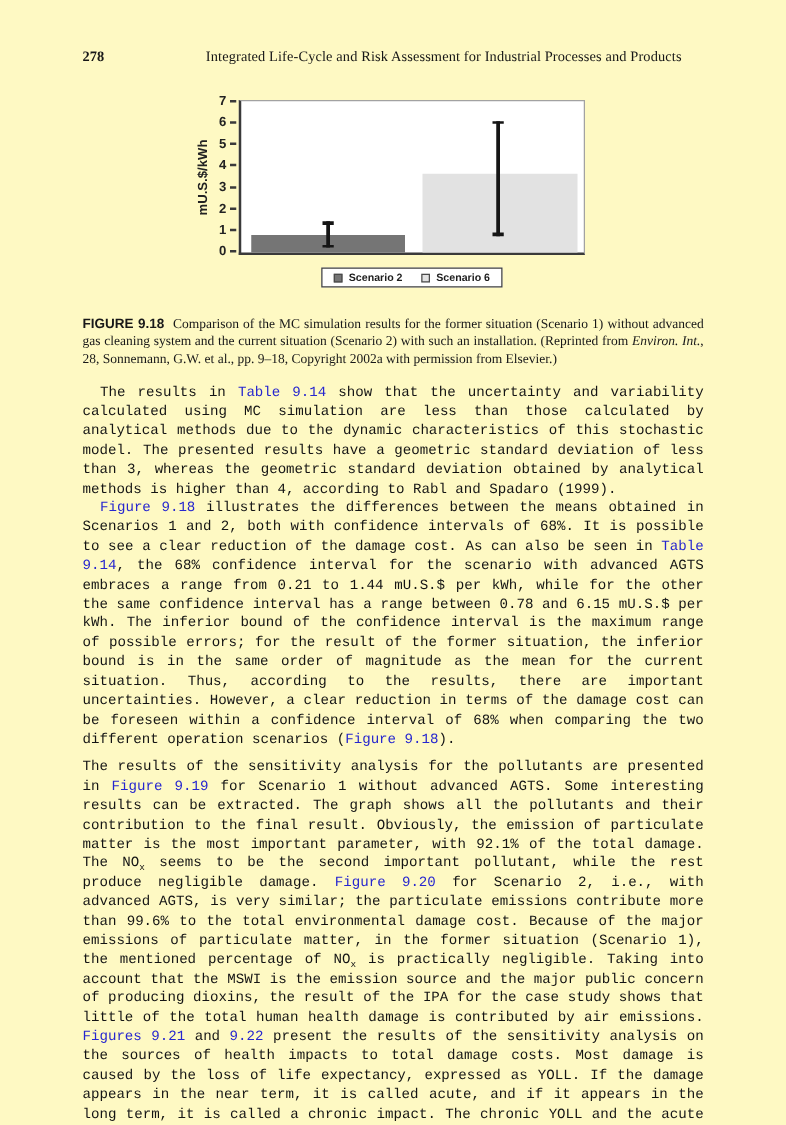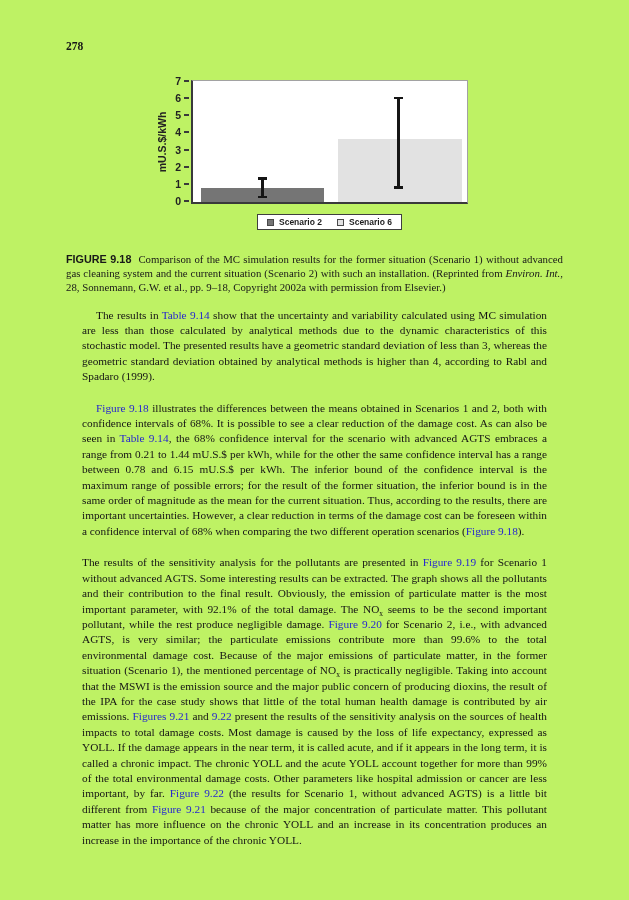--- a/index.html
+++ b/index.html
@@ -1,21 +1,21 @@
 <!DOCTYPE html>
 <html style="--link-color: #2626cf;"><head>
 <meta charset="utf-8">
 <style>
   * { box-sizing: border-box; }
   html, body { margin: 0; padding: 0; background: #ffffff; }
   .page {
     position: relative;
     width: 629px;
     height: 900px;
-    background: #bef264;
+    background: #fef9c3;
     font-family: "Liberation Serif", serif;
     color: #161616;
     overflow: hidden;
   }
   .content {
     position: absolute;
     left: 66px;
     top: 40px;
     width: 497px;
   }
@@ -94,25 +94,26 @@
     color: #181818;
   }
   .cap-label {
     font-family: "Liberation Sans", sans-serif;
     font-weight: bold;
     margin-right: 7px;
   }
 
   
   p.body-par {
-    margin: 16px;
+    margin: 0;
     font-size: 11.3px;
     line-height: 15.4px;
     text-align: justify;
     color: #141414;
+    font-family: Liberation Mono, monospace;
   }
   p.indent { text-indent: 14px; }
   #para-1 { margin-top: 13px; }
   #para-3 { margin-top: 7px; }
   sub { font-size: 7.5px; line-height: 0; }
   em { font-style: italic; }
   a.ref-link { color: var(--link-color, #2626cf); text-decoration: none; cursor: pointer; }
 
   
   .sect-heading {
@@ -128,20 +129,21 @@
   .sect-title { flex: 1; }
 </style>
 </head>
 <body>
 
 <div class="page">
   <div class="content">
 
     <div class="running-head">
       <span class="page-num">278</span>
+      <span class="run-title">Integrated Life-Cycle and Risk Assessment for Industrial Processes and Products</span>
     </div>
 
     <div class="figure-chart">
       <div class="ylabel-wrap">
         <span>mU.S.$/kWh</span>
       </div>
       <div class="plot" id="plot-area">
           <div class="tick-mark" style="left: -9px; top: 119px;"></div>
           <div class="tick-label" style="left: -30px; top: 114px;">0</div>
           <div class="tick-mark" style="left: -9px; top: 101.857px;"></div>

